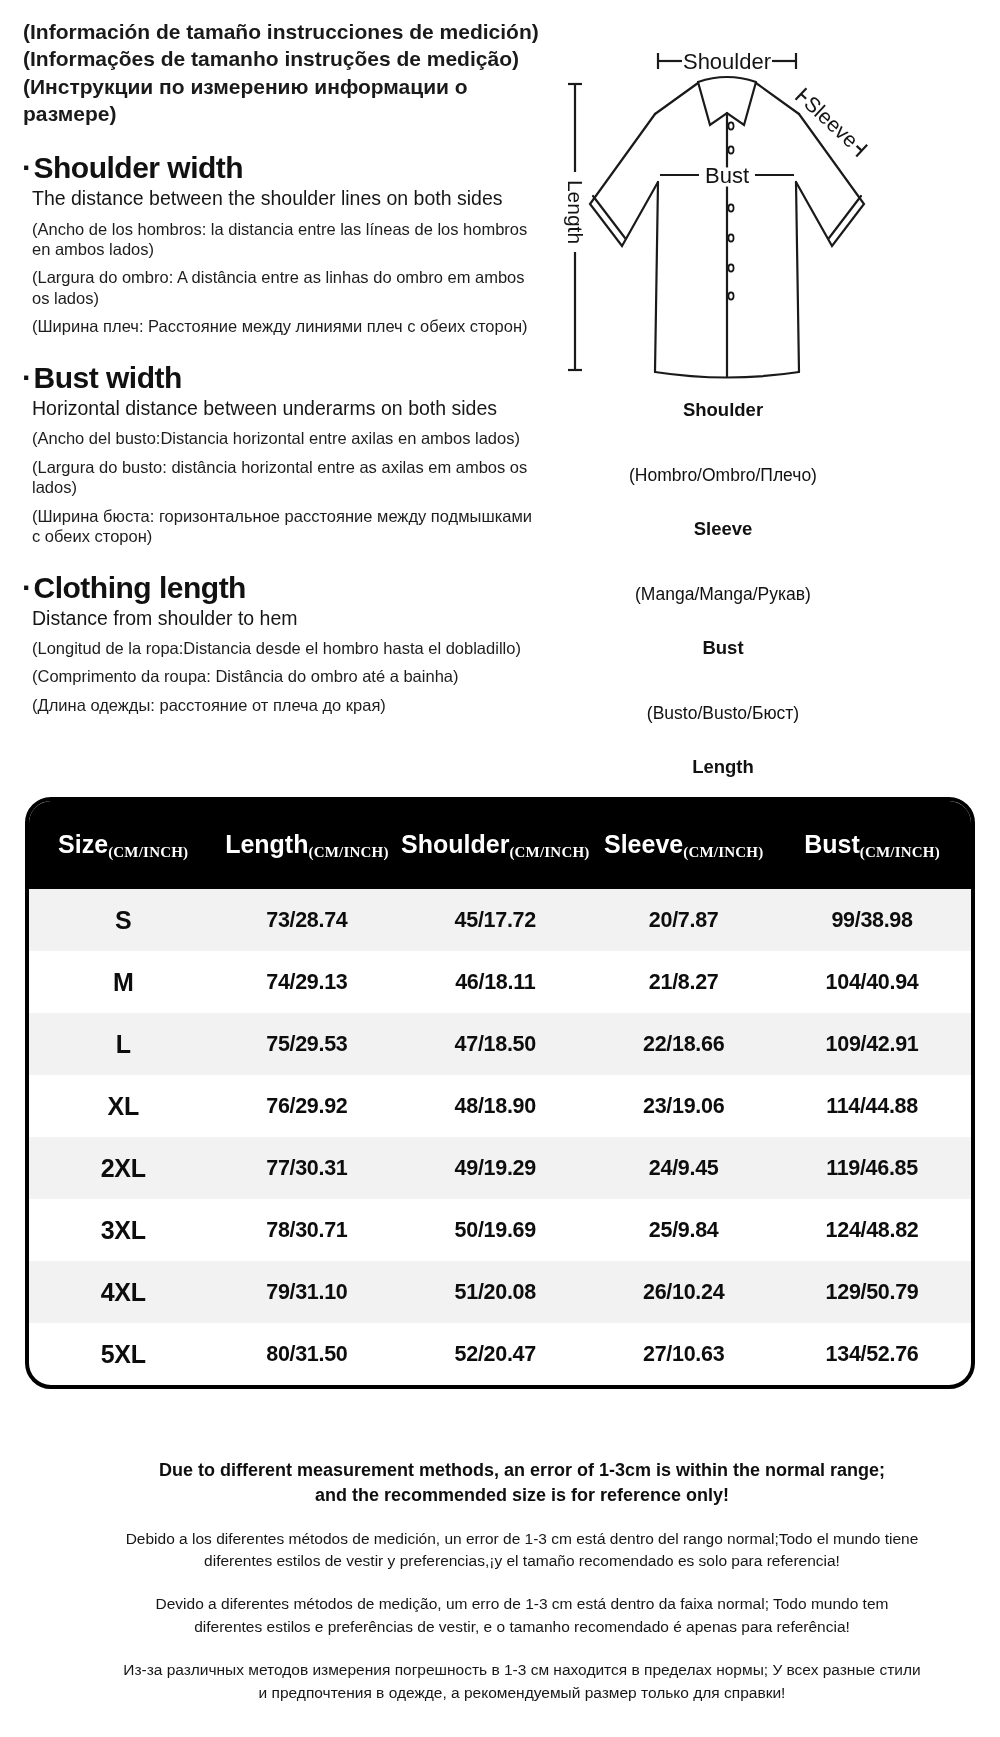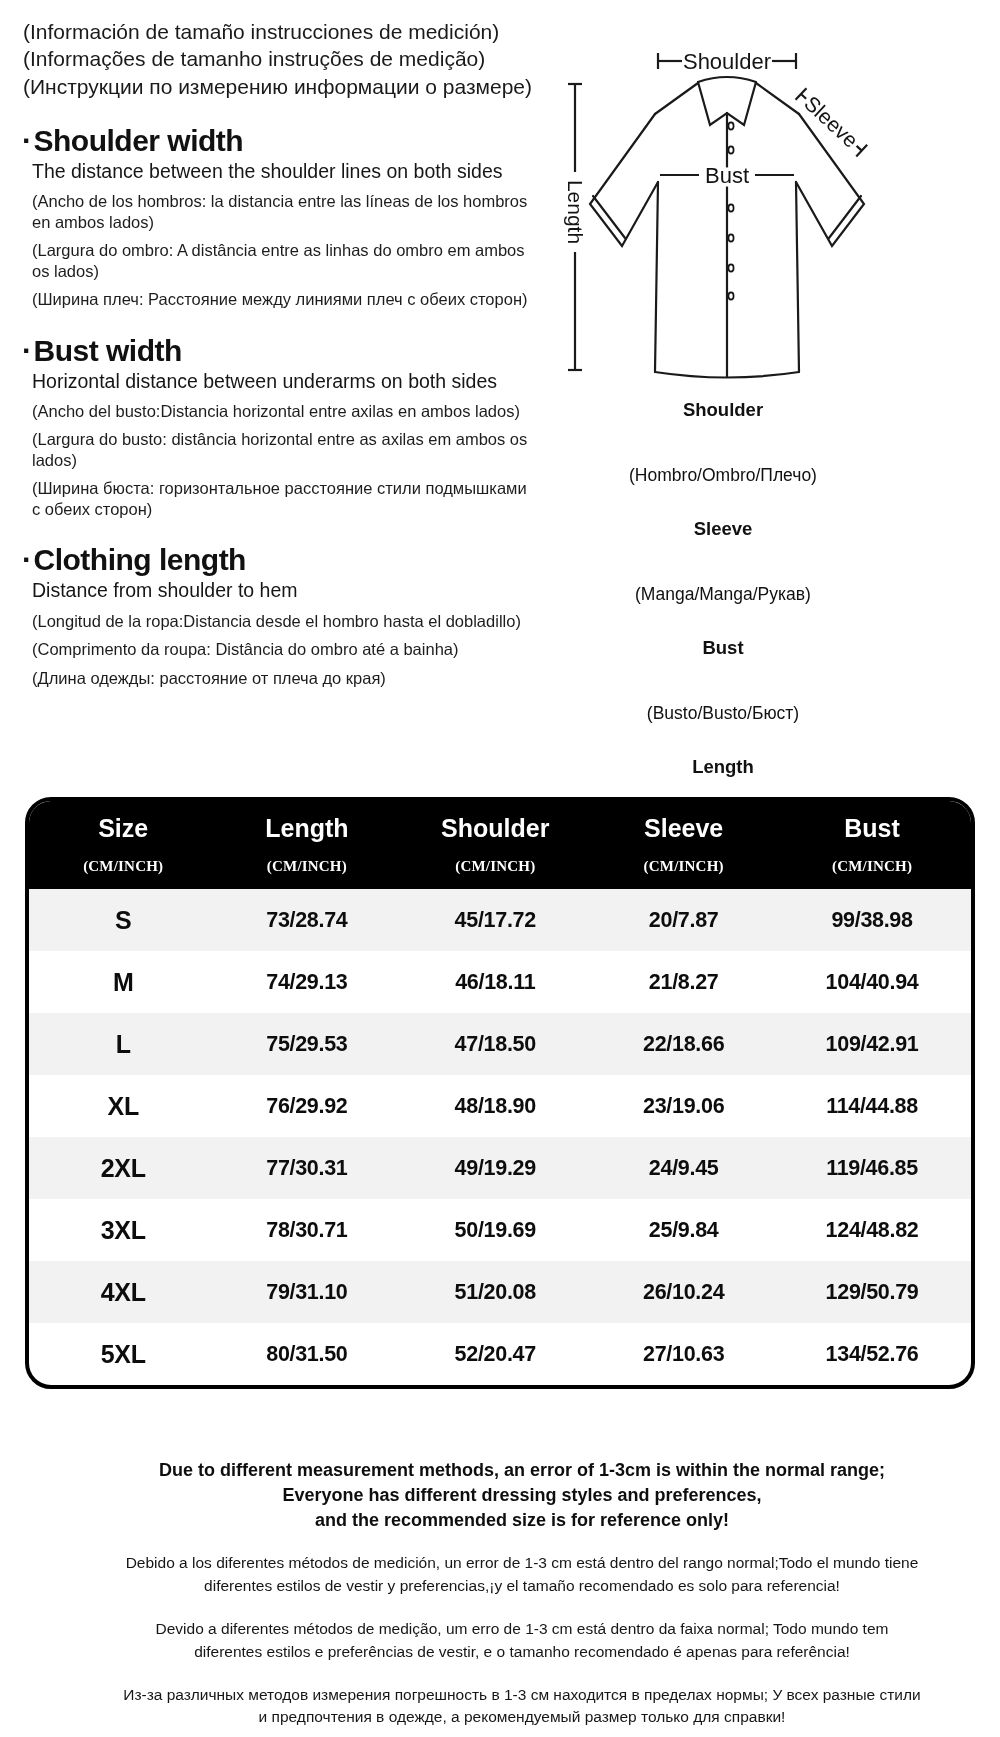--- a/index.html
+++ b/index.html
@@ -4,40 +4,40 @@
 <style>
   html,body{margin:0;padding:0;}
   body{
     width:1000px;height:1737px;position:relative;background:#ffffff;
     color:#111;font-family:"Liberation Sans",sans-serif;overflow:hidden;
   }
   
   .left-col{position:absolute;left:22px;top:18px;width:520px;}
   .page-title{font-size:56px;font-weight:bold;letter-spacing:-2px;line-height:1.05;margin:0;color:#111;}
   .page-subtitle{font-size:33px;font-weight:bold;letter-spacing:-0.5px;margin:3px 0 7px 1px;line-height:1.05;}
-  .hdr-trans{font-size:21px;line-height:1.3;margin-left:1px;color:#1a1a1a;}
+  .hdr-trans{font-size:21px;line-height:1.3;margin-left:1px;color:#1a1a1a;font-weight:bold;}
   .section{margin-top:24px;}
   .sec-heading{font-size:30px;font-weight:bold;letter-spacing:-0.5px;line-height:1.1;display:flex;align-items:center;}
   .sec-bullet{margin-right:2px;}
   .sec-desc{font-size:19.5px;margin:3px 0 0 10px;line-height:1.2;color:#161616;}
   .sec-trans{font-size:16.5px;margin:8px 0 0 10px;line-height:1.24;width:500px;color:#1d1d1d;}
   
   .right-col{position:absolute;left:553px;top:22px;width:440px;}
   .legend{width:340px;margin-top:4px;text-align:center;}
   .legend-item{margin-bottom:30px;}
   .legend-term{font-size:18.5px;font-weight:bold;line-height:1.25;}
   .legend-trans{font-size:17.5px;line-height:1.25;margin-top:44px;}
   svg text{font-family:"Liberation Sans",sans-serif;fill:#141414;}
   
   .size-table{
     position:absolute;left:25px;top:797px;width:950px;height:592px;
     border:4px solid #000;border-radius:26px;overflow:hidden;box-sizing:border-box;background:#fff;
   }
   .thead{height:88px;background:#000;color:#fff;display:flex;align-items:center;}
-  .thcol{display:flex;flex-direction:column;align-items:center;justify-content:center;}
+  .thcol{display:flex;flex-direction:row;align-items:center;justify-content:center;}
   .th-label{font-size:25px;font-weight:bold;line-height:1.1;}
   .th-unit{font-size:15px;font-weight:bold;margin-top:15px;letter-spacing:0.2px;font-family:Liberation Serif, serif;}
   .trow{height:62px;display:flex;align-items:center;}
   .trow.alt{background:#f2f2f2;}
   .tcell{text-align:center;font-weight:bold;font-size:21.5px;letter-spacing:-0.3px;color:#0d0d0d;}
   .tcell.size-cell{font-size:25px;}
   .c0{width:20%;} .c1{width:19%;} .c2{width:21%;} .c3{width:19%;} .c4{width:21%;}
   
   .disclaimer{position:absolute;left:0;top:1458px;width:1000px;text-align:center;}
   .disc-en{font-size:18px;font-weight:bold;line-height:1.38;color:#0e0e0e;padding-left:44px;}
@@ -64,21 +64,21 @@
   </div>
 
   <div class="section">
     <div class="sec-heading">
         <span class="sec-bullet">·</span>
         <span>Bust width</span>
       </div>
     <div class="sec-desc">Horizontal distance between underarms on both sides</div>
     <div class="sec-trans">(Ancho del busto:Distancia horizontal entre axilas en ambos lados)</div>
     <div class="sec-trans">(Largura do busto: distância horizontal entre as axilas em ambos os lados)</div>
-    <div class="sec-trans">(Ширина бюста: горизонтальное расстояние стили подмышками с обеих сторон)</div>
+    <div class="sec-trans">(Ширина бюста: горизонтальное расстояние между подмышками с обеих сторон)</div>
   </div>
 
   <div class="section">
     <div class="sec-heading">
         <span class="sec-bullet">·</span>
         <span>Clothing length</span>
       </div>
     <div class="sec-desc">Distance from shoulder to hem</div>
     <div class="sec-trans">(Longitud de la ropa:Distancia desde el hombro hasta el dobladillo)</div>
     <div class="sec-trans">(Comprimento da roupa: Distância do ombro até a bainha)</div>
@@ -244,21 +244,20 @@
         <div class="tcell c1">80/31.50</div>
         <div class="tcell c2">52/20.47</div>
         <div class="tcell c3">27/10.63</div>
         <div class="tcell c4">134/52.76</div>
       </div>
     </div>
 </div>
 
 <div class="disclaimer">
   <div class="disc-en">Due to different measurement methods, an error of 1-3cm is within the normal range;</div>
-  <div class="disc-en">Everyone has different dressing styles and preferences,</div>
   <div class="disc-en">and the recommended size is for reference only!</div>
   <div class="disc-block">
     <div class="disc-line">Debido a los diferentes métodos de medición, un error de 1-3 cm está dentro del rango normal;Todo el mundo tiene</div>
     <div class="disc-line">diferentes estilos de vestir y preferencias,¡y el tamaño recomendado es solo para referencia!</div>
   </div>
   <div class="disc-block">
     <div class="disc-line">Devido a diferentes métodos de medição, um erro de 1-3 cm está dentro da faixa normal; Todo mundo tem</div>
     <div class="disc-line">diferentes estilos e preferências de vestir, e o tamanho recomendado é apenas para referência!</div>
   </div>
   <div class="disc-block">

